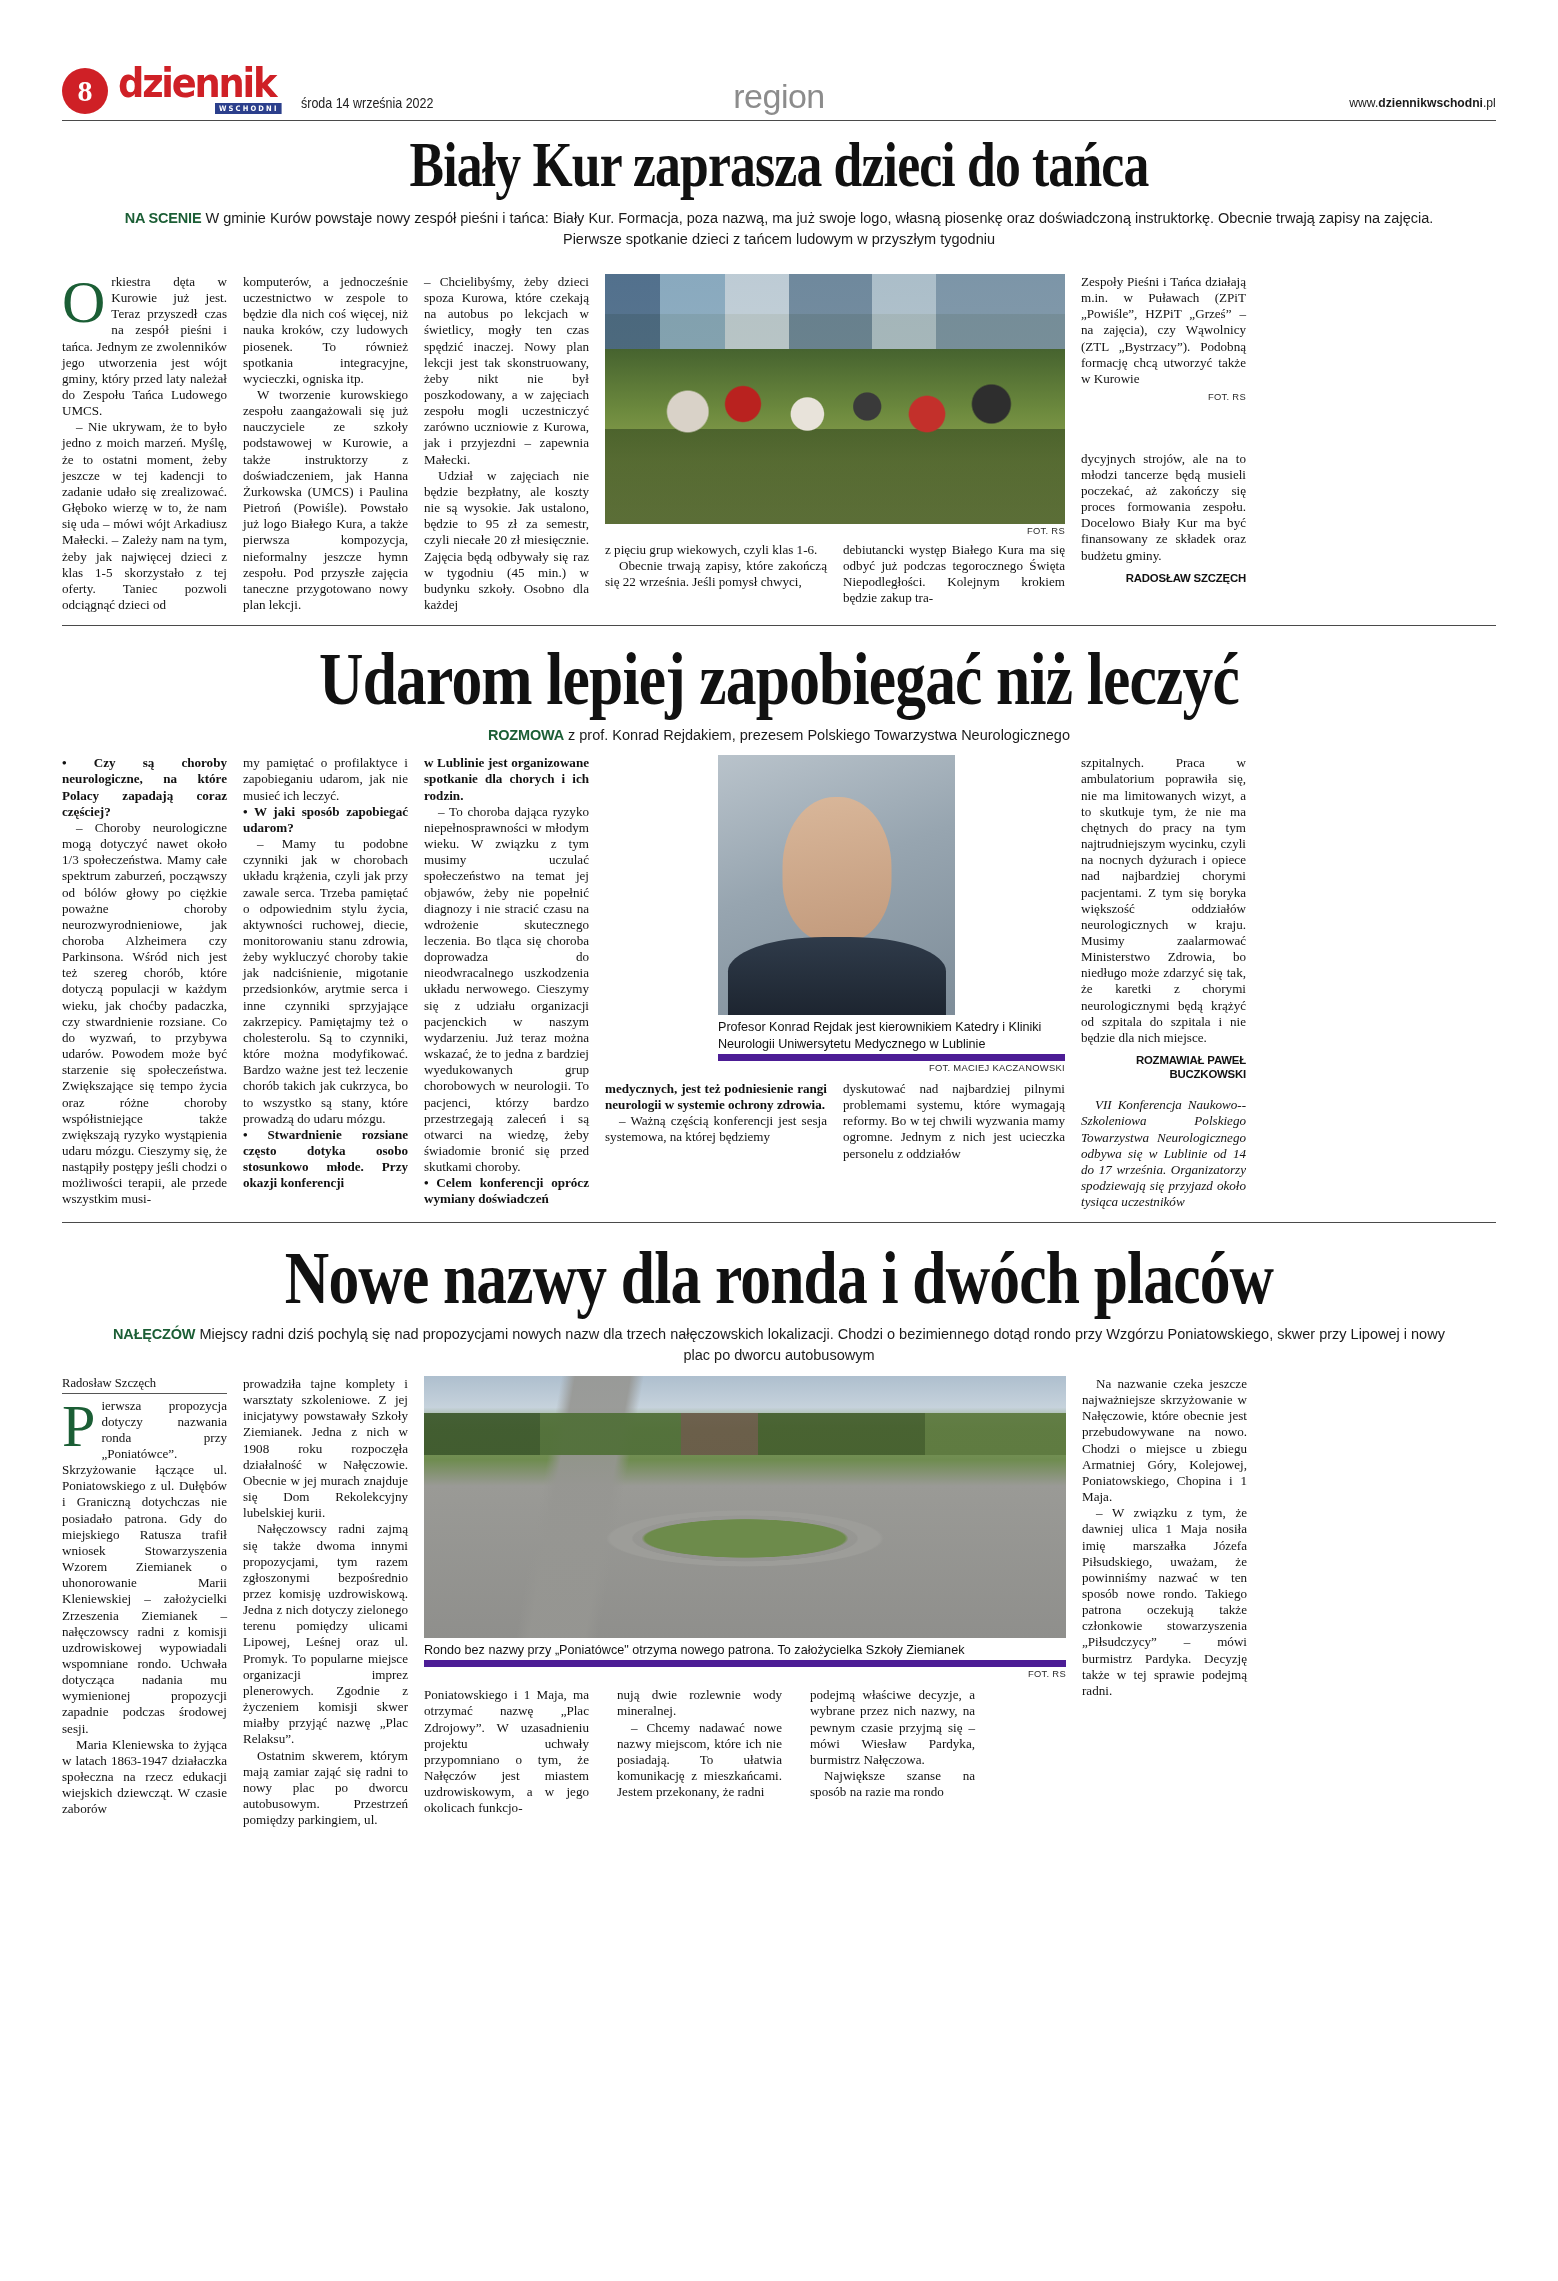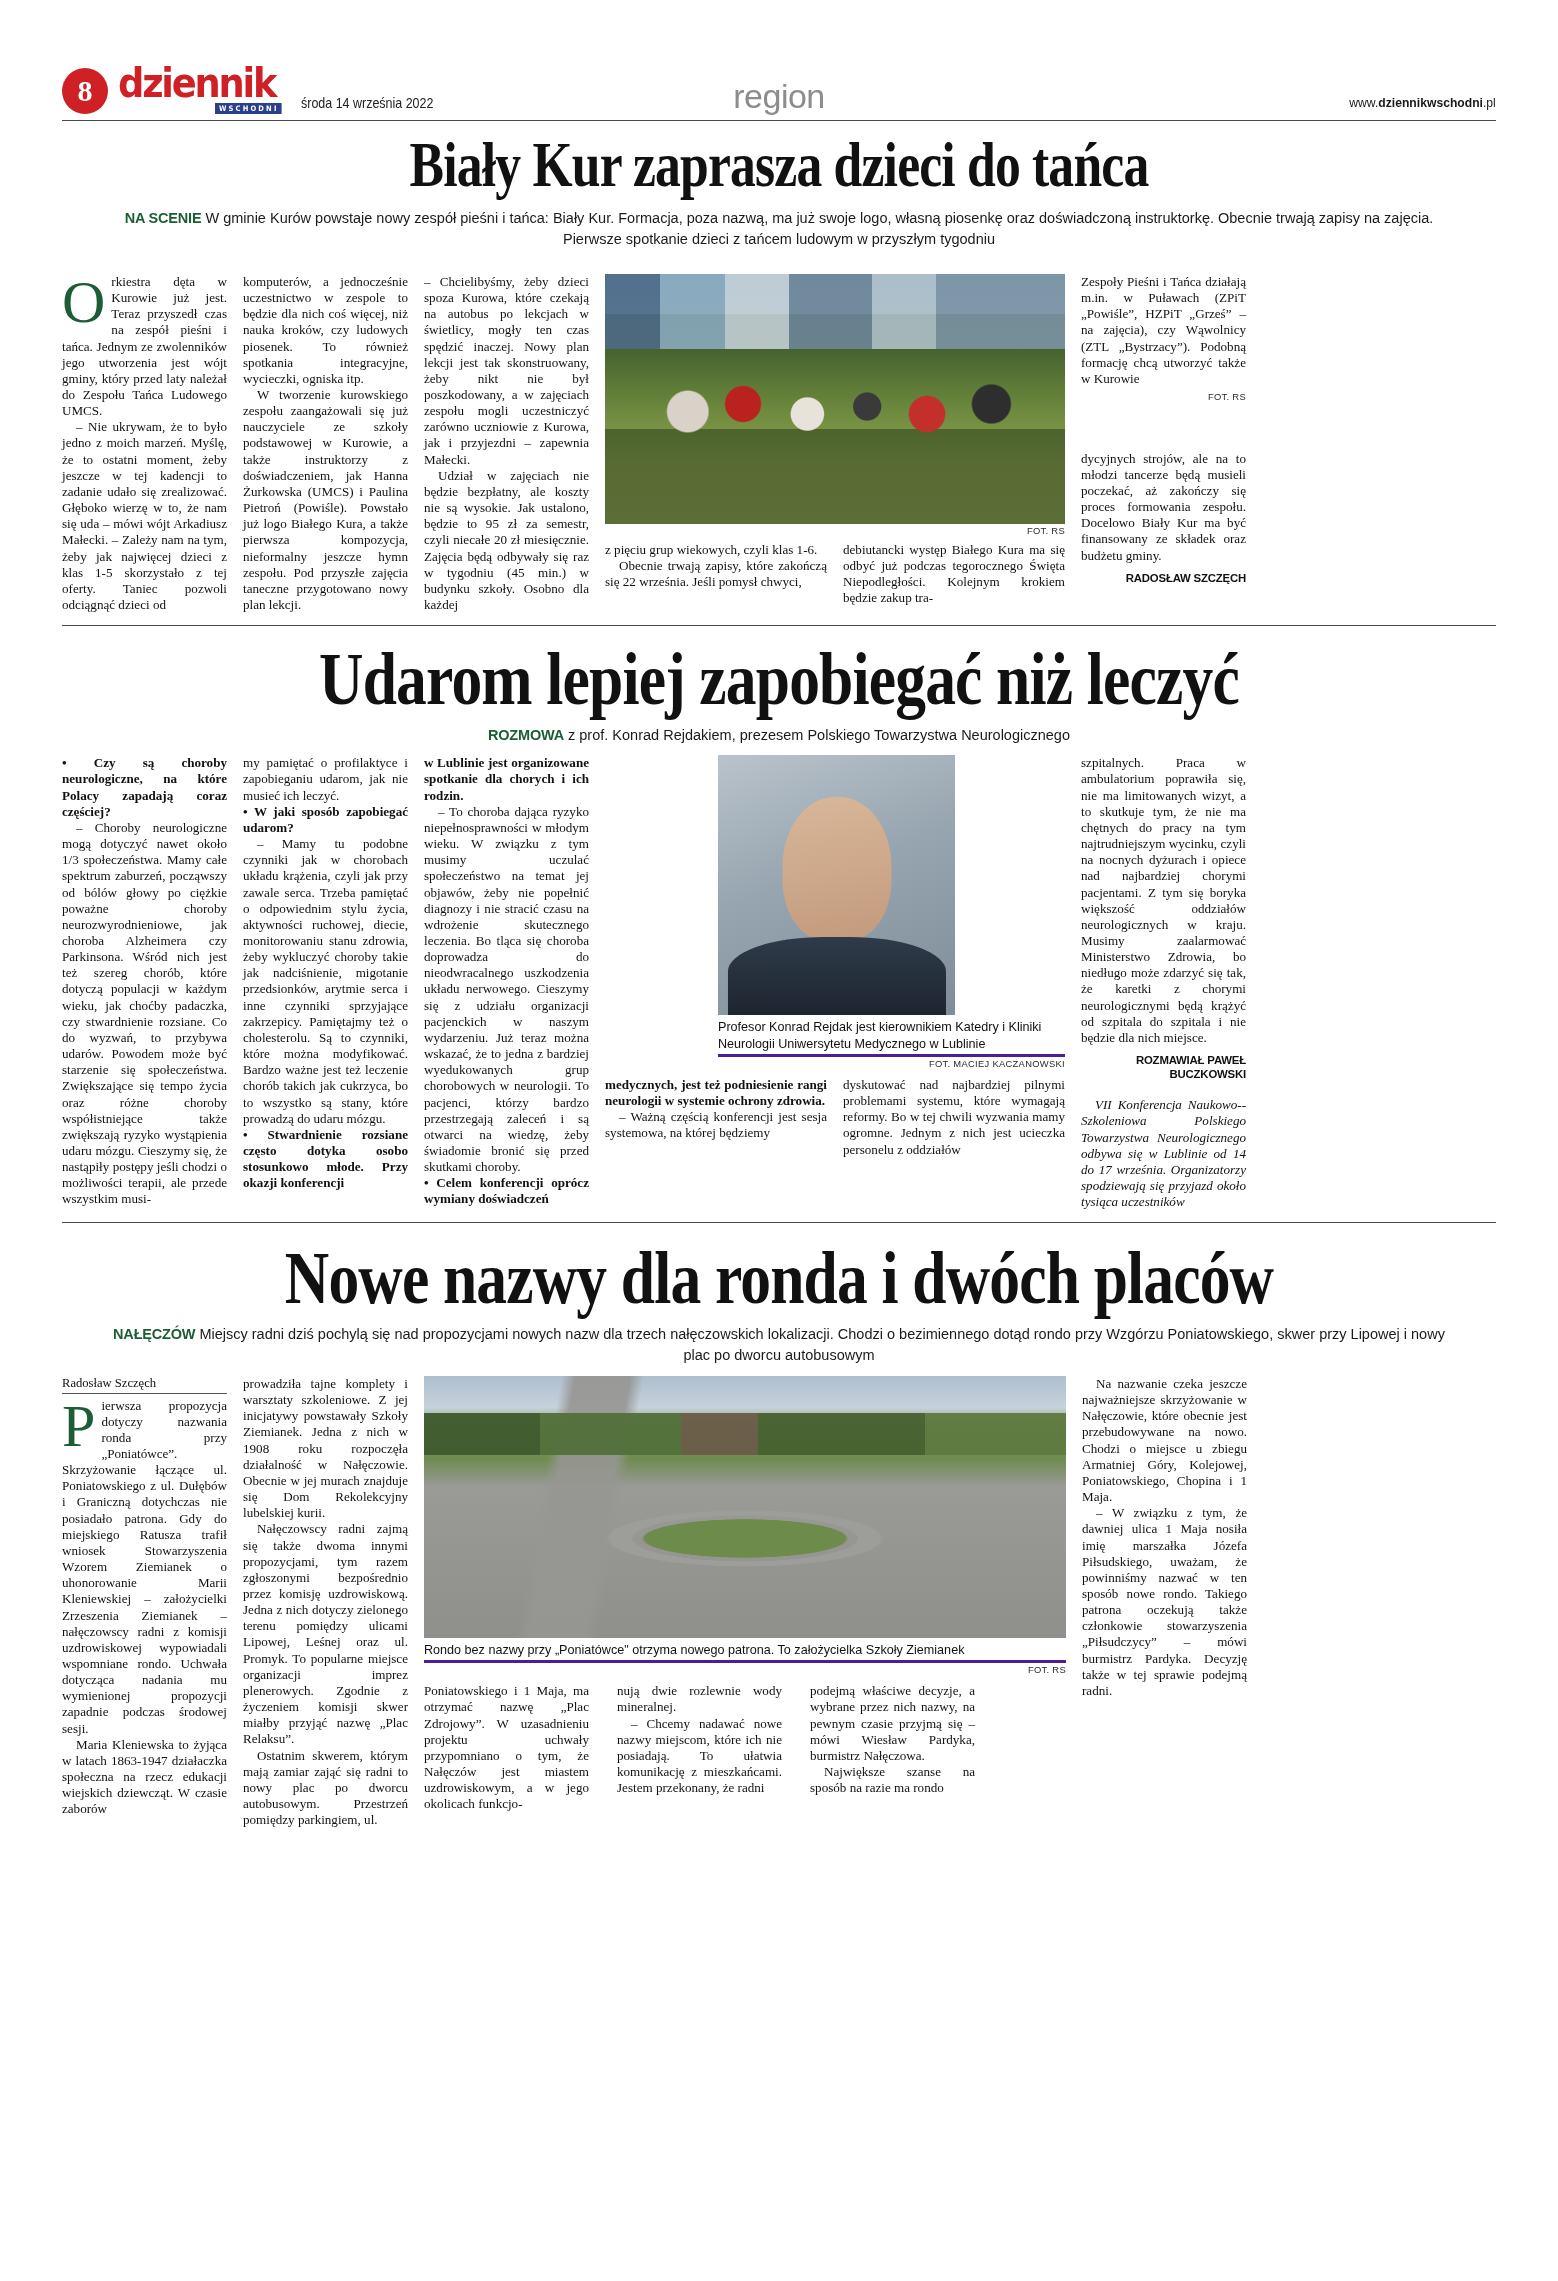--- a/index.html
+++ b/index.html
@@ -102,21 +102,21 @@
 
   
   .photo { position:relative; overflow:hidden; background:#cfd6cf; }
   .cap {
     font-family:"Liberation Sans", sans-serif;
     font-size:12.6px; line-height:1.3; color:#111; padding-top:4px;
   }
   .credit {
     font-family:"Liberation Sans", sans-serif;
     font-size:9.4px; color:#2a2a2a; text-align:right; letter-spacing:0.3px;
-    border-top:3px solid #4c1d95; margin-top:2px; padding-top:1px;
+    border-top:7px solid #4c1d95; margin-top:2px; padding-top:1px;
   }
   .credit.nb { border-top:none; margin-top:0; }
   .rule-sec { border-top:1.5px solid #4a4a4a; margin:12px 0 0; }
   .ital { font-style:italic; }
 
   .author-rule {
     font-family:"Liberation Serif", serif; font-size:12.6px;
     border-bottom:1px solid #555; display:block; margin-bottom:4px; padding-bottom:1px;
   }
 

